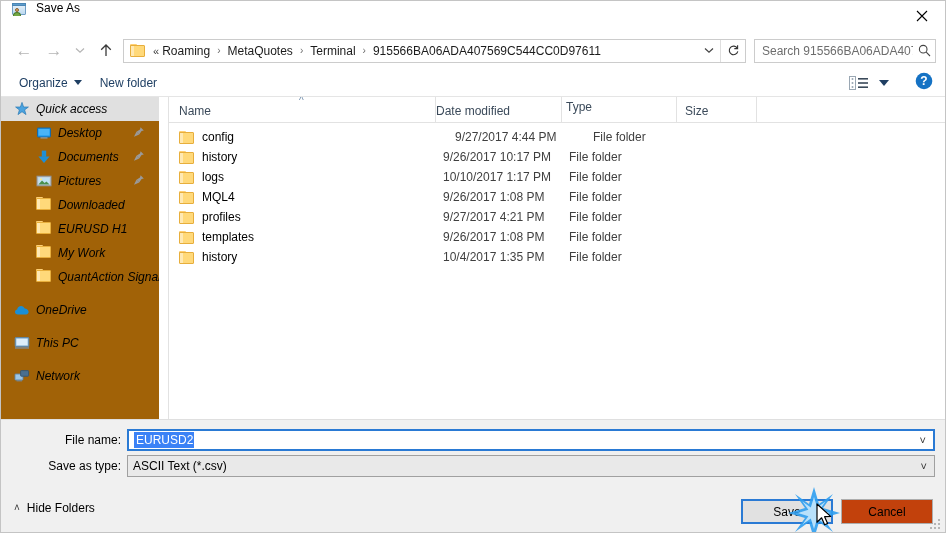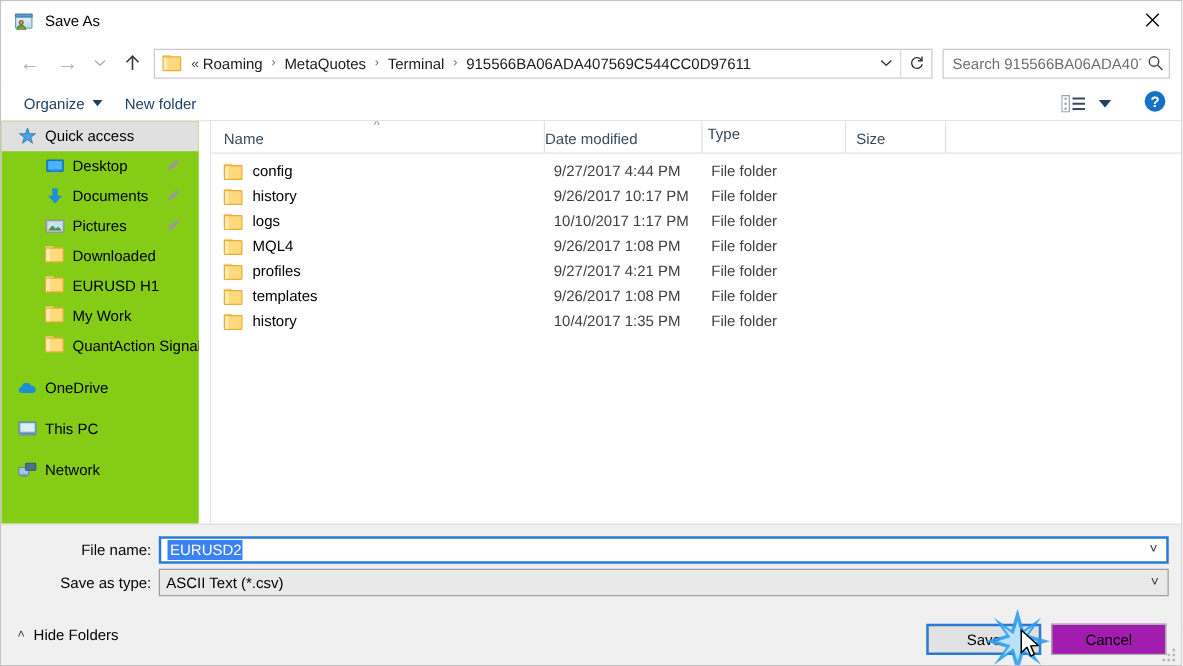--- a/index.html
+++ b/index.html
@@ -24,21 +24,20 @@
   }
 
   
   .titlebar {
     position: absolute;
     left: 0; top: 0;
     width: 100%;
     height: 31px;
     background: #ffffff;
     display: flex;
-    align-items: center;
   }
   .title-icon {
     margin-left: 10px;
     width: 16px; height: 16px;
     position: relative;
     flex: 0 0 auto;
   }
   .title-icon .win {
     position: absolute; left: 1px; top: 2px;
     width: 14px; height: 12px;
@@ -219,22 +218,23 @@
     border-top: 6px solid #1f3f63;
   }
   .help-ico { margin-left: 26px; }
 
   
   .sidebar {
     position: absolute;
     left: 0; top: 96px;
     width: 158px;
     height: 322px;
-    background: #84cc16;
+    background: #a16207;
     overflow: hidden;
+    font-style: italic;
   }
   .splitter {
     position: absolute;
     left: 167px; top: 96px;
     width: 1px; height: 322px;
     background: #e2e2e2;
   }
   .nav-item {
     height: 24px;
     display: flex;
@@ -325,21 +325,21 @@
     color: #6d8aa8;
     font-size: 10px;
     line-height: 9px;
   }
   .frow {
     height: 20px;
     display: flex;
     align-items: center;
     font-size: 12px;
   }
-  .frow.first { margin-top: 4px; }
+  .frow.first { margin-top: 4px; gap: 12px; }
   .fc {
     box-sizing: border-box;
     overflow: hidden;
     white-space: nowrap;
   }
   .fc-name {
     width: 266px;
     padding-left: 10px;
     display: flex;
     align-items: center;
@@ -430,21 +430,21 @@
     font-size: 10px;
     line-height: 1;
   }
   .btn {
     position: absolute;
     height: 25px;
     font-size: 12px;
     display: flex;
     align-items: center;
     justify-content: center;
-    background: #a21caf;
+    background: #c2410c;
     border: 1px solid #adadad;
     box-sizing: border-box;
     color: #000;
   }
   .btn-save {
     left: 740px; top: 0px;
     width: 92px;
     background: #e1e1e1;
     border: 2px solid #2a7ad4;
   }

